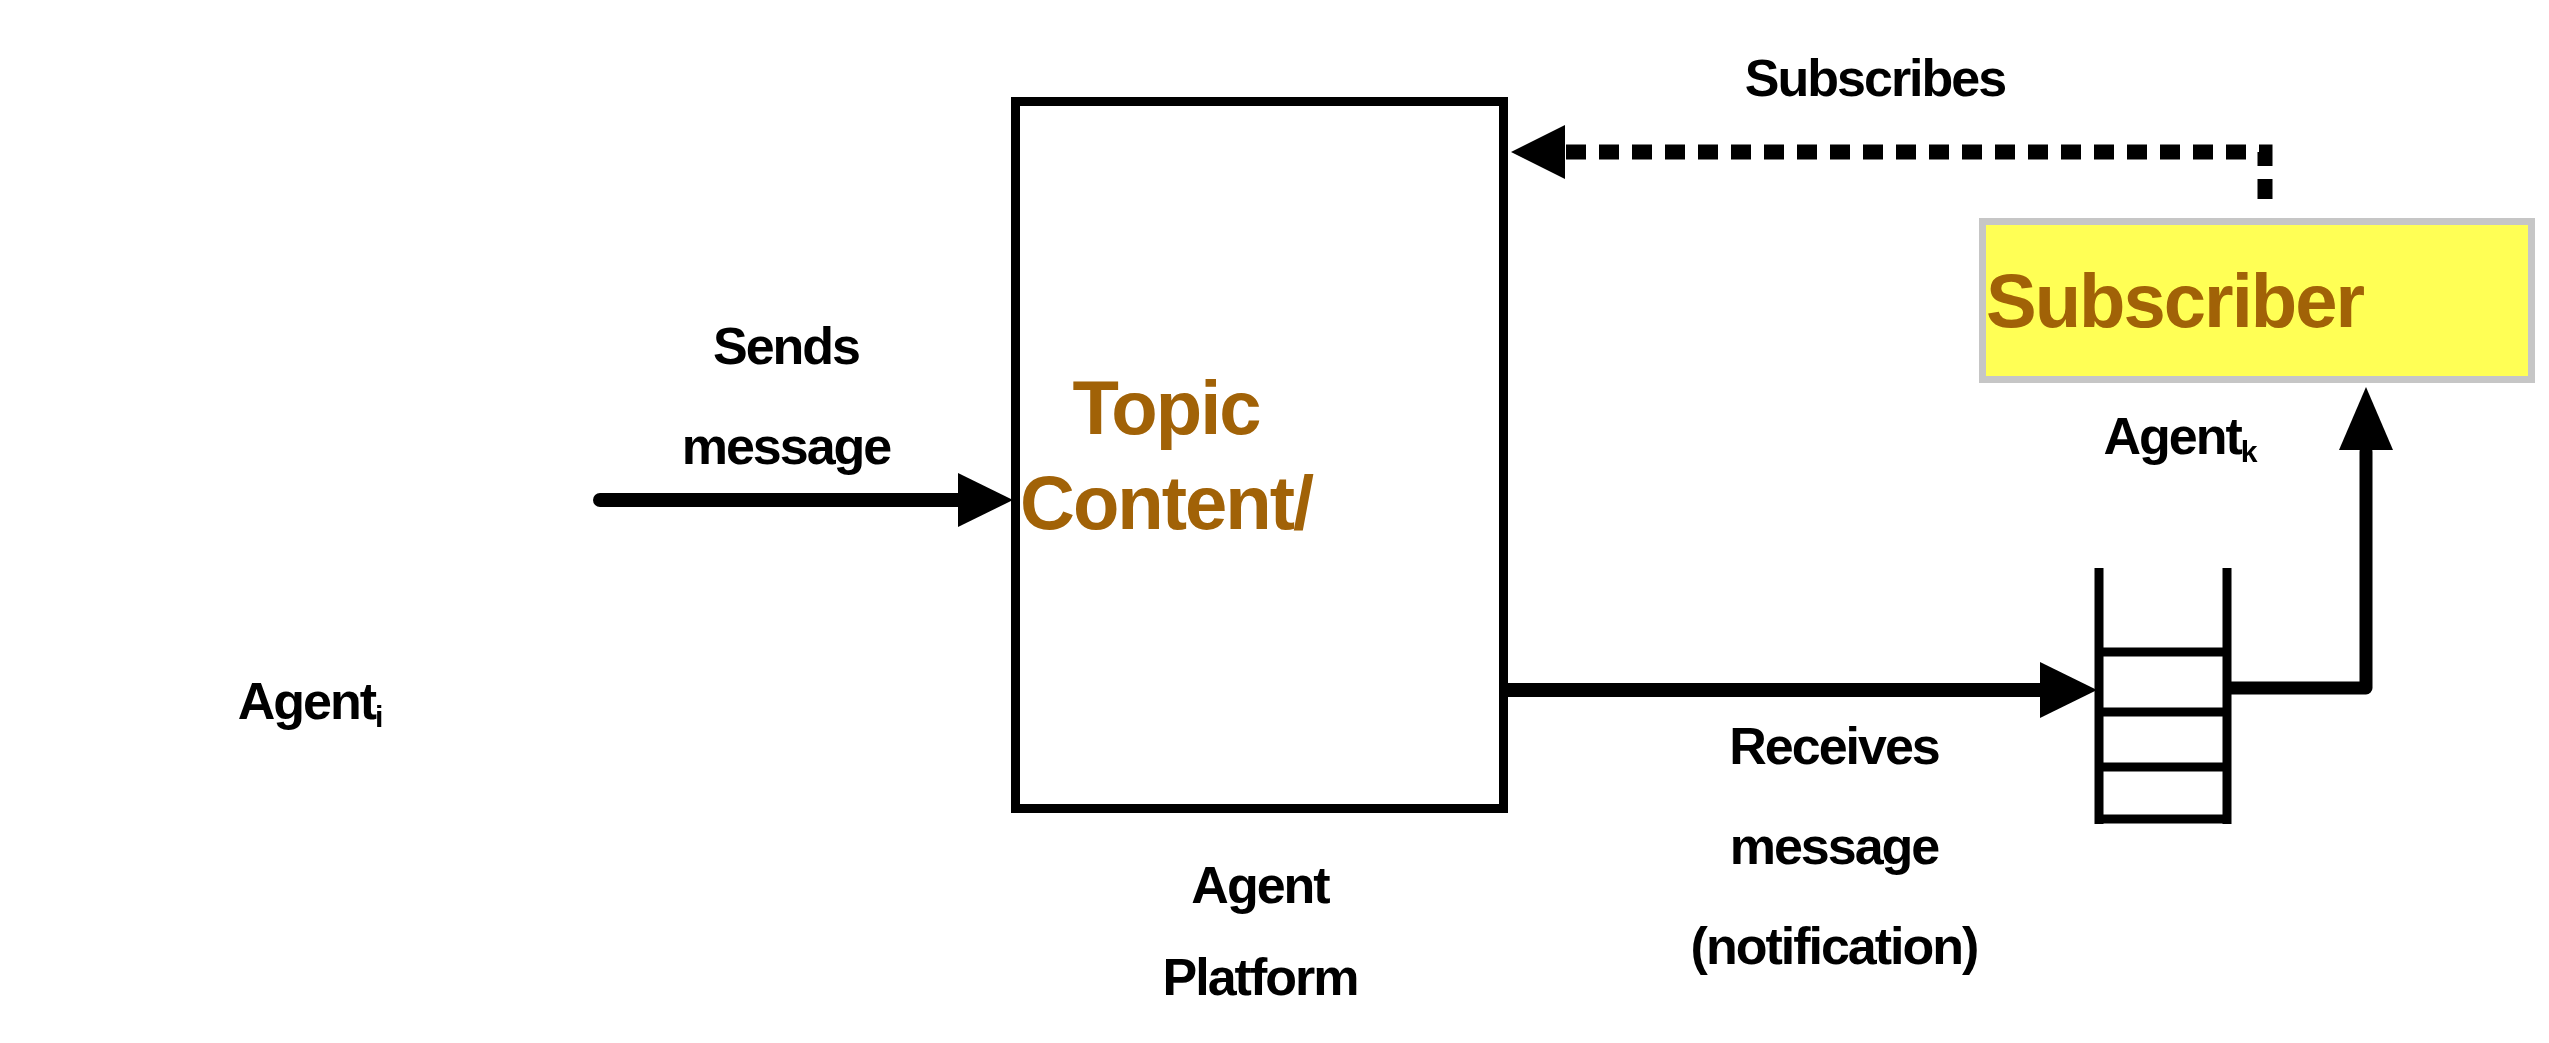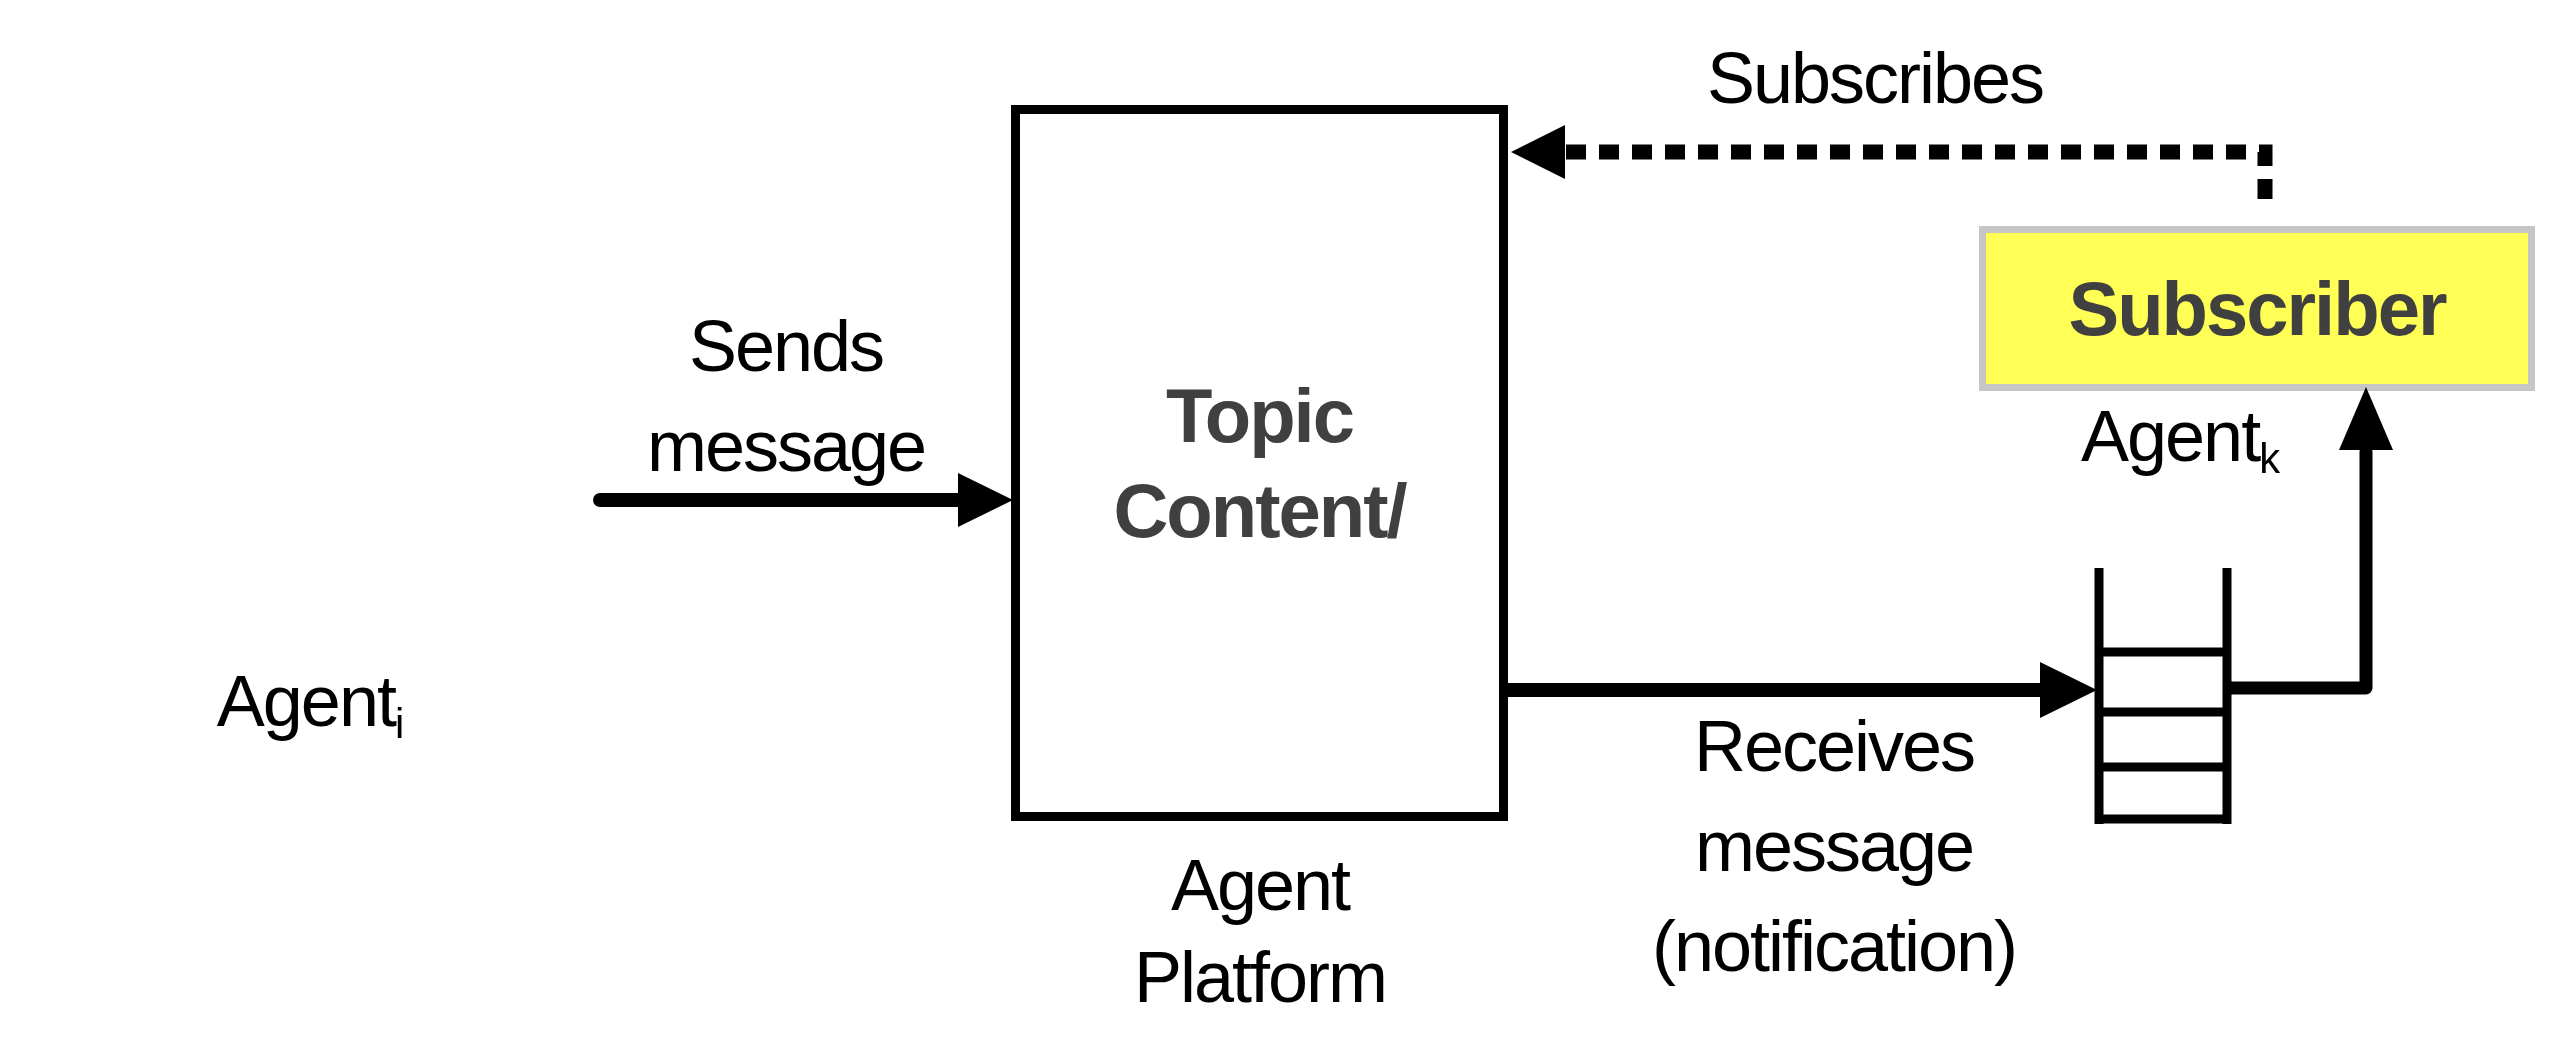--- a/index.html
+++ b/index.html
@@ -13,48 +13,46 @@
     height: 1043px;
     background: #ffffff;
     overflow: hidden;
     font-family: "Liberation Sans", "DejaVu Sans", sans-serif;
   }
   .node {
     position: absolute;
     box-sizing: border-box;
     display: flex;
     align-items: center;
-    justify-content: center;
     font-weight: 700;
     font-size: 76px;
     letter-spacing: -2px;
-    color: #404040;
+    color: #a16207;
     border-style: solid;
-    margin-top: 8px;
   }
   #publisher-box {
     left: 32px; top: 422px; width: 561px; height: 163px;
     border-width: 7px;
   }
   #subscriber-box {
     left: 1979px; top: 218px; width: 556px; height: 165px;
     border-width: 7px;
   }
   #content-box {
     left: 1011px; top: 97px; width: 497px; height: 716px;
     border-width: 9px;
     border-color: #000000;
     background: #ffffff;
     line-height: 95px;
     text-align: center;
   }
   .label {
     position: absolute;
-    font-weight: 400;
-    font-size: 72px;
+    font-weight: 700;
+    font-size: 52px;
     line-height: 100px;
     letter-spacing: -2px;
     color: #000000;
     text-align: center;
     white-space: nowrap;
   }
   #sends-label        { left: 486px;  top: 296px; width: 600px; }
   #subscribes-label   { left: 1575px; top: 28px;  width: 600px; }
   #receives-label     { left: 1534px; top: 696px; width: 600px; }
   #agent-i-label      { left: 60px;   top: 628px; width: 500px; margin-top: 23px; }

